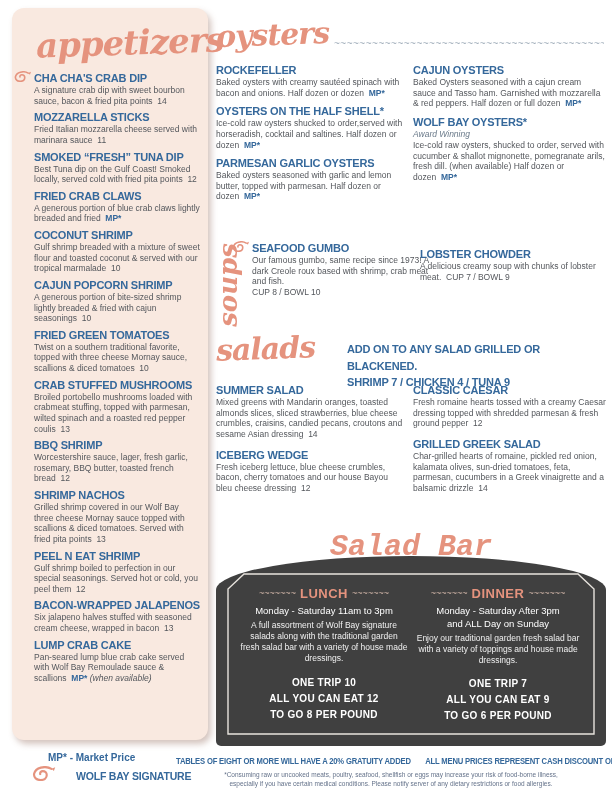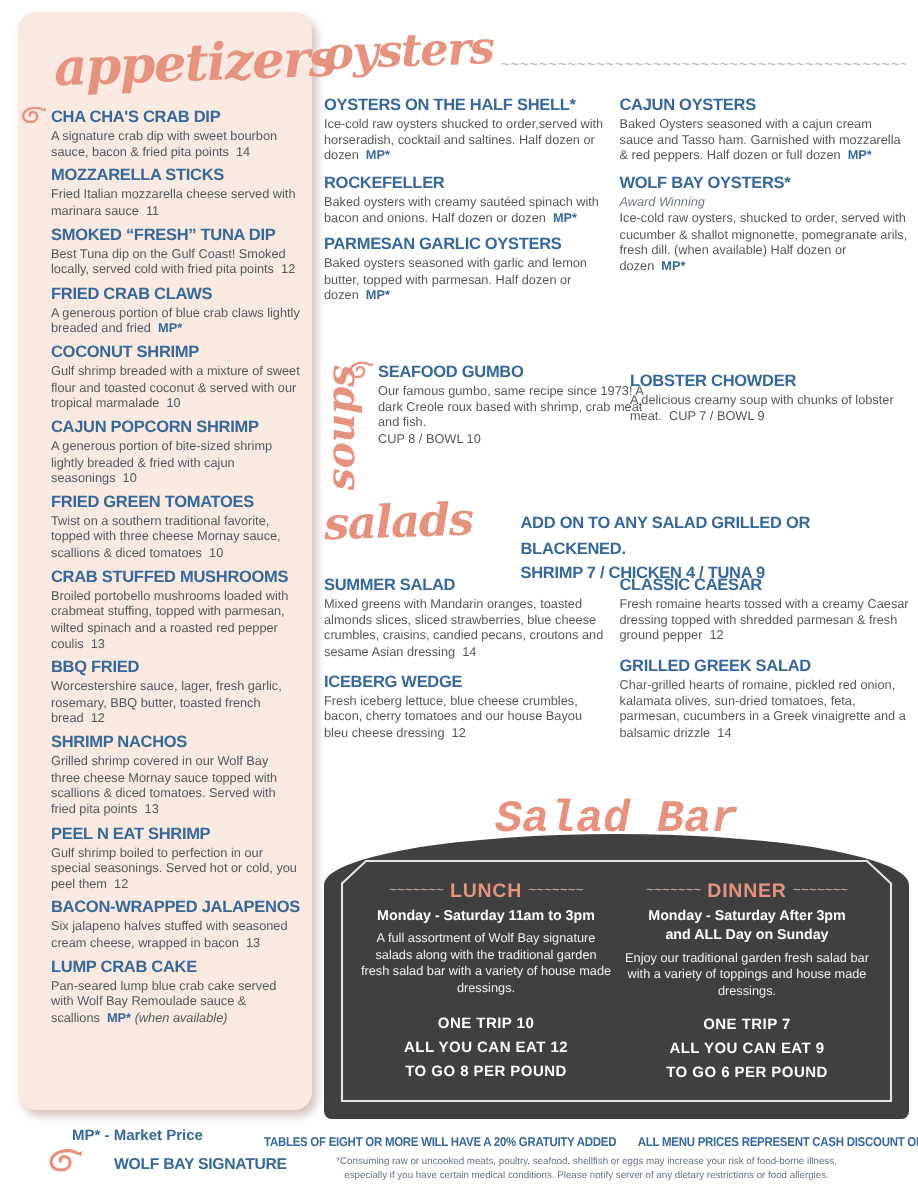--- a/index.html
+++ b/index.html
@@ -48,21 +48,21 @@
   .saladbar-title{position:absolute;left:216px;top:532px;width:390px;text-align:center;font-size:30px;z-index:2;
         text-shadow:0 1px 0 rgba(255,255,255,.25);font-family:Liberation Mono, monospace;}
   .saladbar-box{position:absolute;left:216px;top:556px;width:390px;height:190px;background:#404040;
         border-radius:195px 195px 5px 5px / 34px 34px 5px 5px;}
   .sb-border{position:absolute;left:0;top:0;}
   .sb-col{position:absolute;top:30px;width:168px;text-align:center;color:#ffffff;}
   #sb-col-lunch{left:24px;}
   #sb-col-dinner{left:198px;}
   .sb-head{font-size:13px;font-weight:bold;color:#e5937e;letter-spacing:0.5px;margin-bottom:4px;white-space:nowrap;}
   .sb-head .sq{color:#ceb3a6;font-size:9px;font-weight:normal;letter-spacing:0;position:relative;top:-2px;}
-  .sb-sched{font-size:9.5px;font-weight:bold;line-height:1.35;white-space:pre-line;margin-bottom:2px;}
+  .sb-sched{font-size:9.5px;font-weight:normal;line-height:1.35;white-space:pre-line;margin-bottom:2px;}
   .sb-desc{font-size:8.5px;color:rgba(255,255,255,.92);line-height:1.32;}
   .sb-prices{margin-top:10px;font-size:10px;font-weight:bold;letter-spacing:0.3px;line-height:1.6;}
 
   
   .mp-note{position:absolute;left:48px;top:752px;font-size:10px;font-weight:bold;color:#35689b;}
   .sig-row{position:absolute;left:30px;top:766px;display:flex;align-items:center;gap:20px;}
   .sig-label{font-size:10.5px;font-weight:bold;color:#35689b;letter-spacing:-0.2px;}
   .gratuity-row{position:absolute;left:176px;top:756px;display:flex;gap:16px;white-space:nowrap;
         font-size:8.5px;font-weight:bold;color:#35689b;letter-spacing:-0.2px;
         transform:scaleX(0.9);transform-origin:0 50%;}
@@ -106,21 +106,21 @@
         </div>
         <div class="item">
           <div class="item-title">FRIED GREEN TOMATOES</div>
           <div class="item-desc">Twist on a southern traditional favorite, topped with three cheese Mornay sauce, scallions &amp; diced tomatoes<span class="price">&nbsp; 10</span></div>
         </div>
         <div class="item">
           <div class="item-title">CRAB STUFFED MUSHROOMS</div>
           <div class="item-desc">Broiled portobello mushrooms loaded with crabmeat stuffing, topped with parmesan, wilted spinach and a roasted red pepper coulis<span class="price">&nbsp; 13</span></div>
         </div>
         <div class="item">
-          <div class="item-title">BBQ FRIED</div>
+          <div class="item-title">BBQ SHRIMP</div>
           <div class="item-desc">Worcestershire sauce, lager, fresh garlic, rosemary, BBQ butter, toasted french bread<span class="price">&nbsp; 12</span></div>
         </div>
         <div class="item">
           <div class="item-title">SHRIMP NACHOS</div>
           <div class="item-desc">Grilled shrimp covered in our Wolf Bay three cheese Mornay sauce topped with scallions &amp; diced tomatoes. Served with fried pita points<span class="price">&nbsp; 13</span></div>
         </div>
         <div class="item">
           <div class="item-title">PEEL N EAT SHRIMP</div>
           <div class="item-desc">Gulf shrimp boiled to perfection in our special seasonings. Served hot or cold, you peel them<span class="price">&nbsp; 12</span></div>
         </div>
@@ -132,26 +132,26 @@
           <div class="item-title">LUMP CRAB CAKE</div>
           <div class="item-desc">Pan-seared lump blue crab cake served with Wolf Bay Remoulade sauce &amp; scallions<span class="price mp">&nbsp; MP*</span><span class="avail"> (when available)</span></div>
         </div>
       </div>
   </section>
 
   <span class="script md oysters-head">oysters</span>
   <span class="squiggle-long">~~~~~~~~~~~~~~~~~~~~~~~~~~~~~~~~~~~~~~~~~~~~~~~~~~~~</span>
   <div class="col" id="oysters-col1">
       <div class="item">
+        <div class="item-title">ROCKEFELLER</div>
+        <div class="item-desc">Baked oysters with creamy sautéed spinach with bacon and onions. Half dozen or dozen<span class="price mp">&nbsp; MP*</span></div>
+      </div>
+      <div class="item">
         <div class="item-title">OYSTERS ON THE HALF SHELL*</div>
         <div class="item-desc">Ice-cold raw oysters shucked to order,served with horseradish, cocktail and saltines. Half dozen or dozen<span class="price mp">&nbsp; MP*</span></div>
-      </div>
-      <div class="item">
-        <div class="item-title">ROCKEFELLER</div>
-        <div class="item-desc">Baked oysters with creamy sautéed spinach with bacon and onions. Half dozen or dozen<span class="price mp">&nbsp; MP*</span></div>
       </div>
       <div class="item">
         <div class="item-title">PARMESAN GARLIC OYSTERS</div>
         <div class="item-desc">Baked oysters seasoned with garlic and lemon butter, topped with parmesan. Half dozen or dozen<span class="price mp">&nbsp; MP*</span></div>
       </div>
     </div>
   <div class="col" id="oysters-col2">
       <div class="item">
         <div class="item-title">CAJUN OYSTERS</div>
         <div class="item-desc">Baked Oysters seasoned with a cajun cream sauce and Tasso ham. Garnished with mozzarella &amp; red peppers. Half dozen or full dozen<span class="price mp">&nbsp; MP*</span></div>

